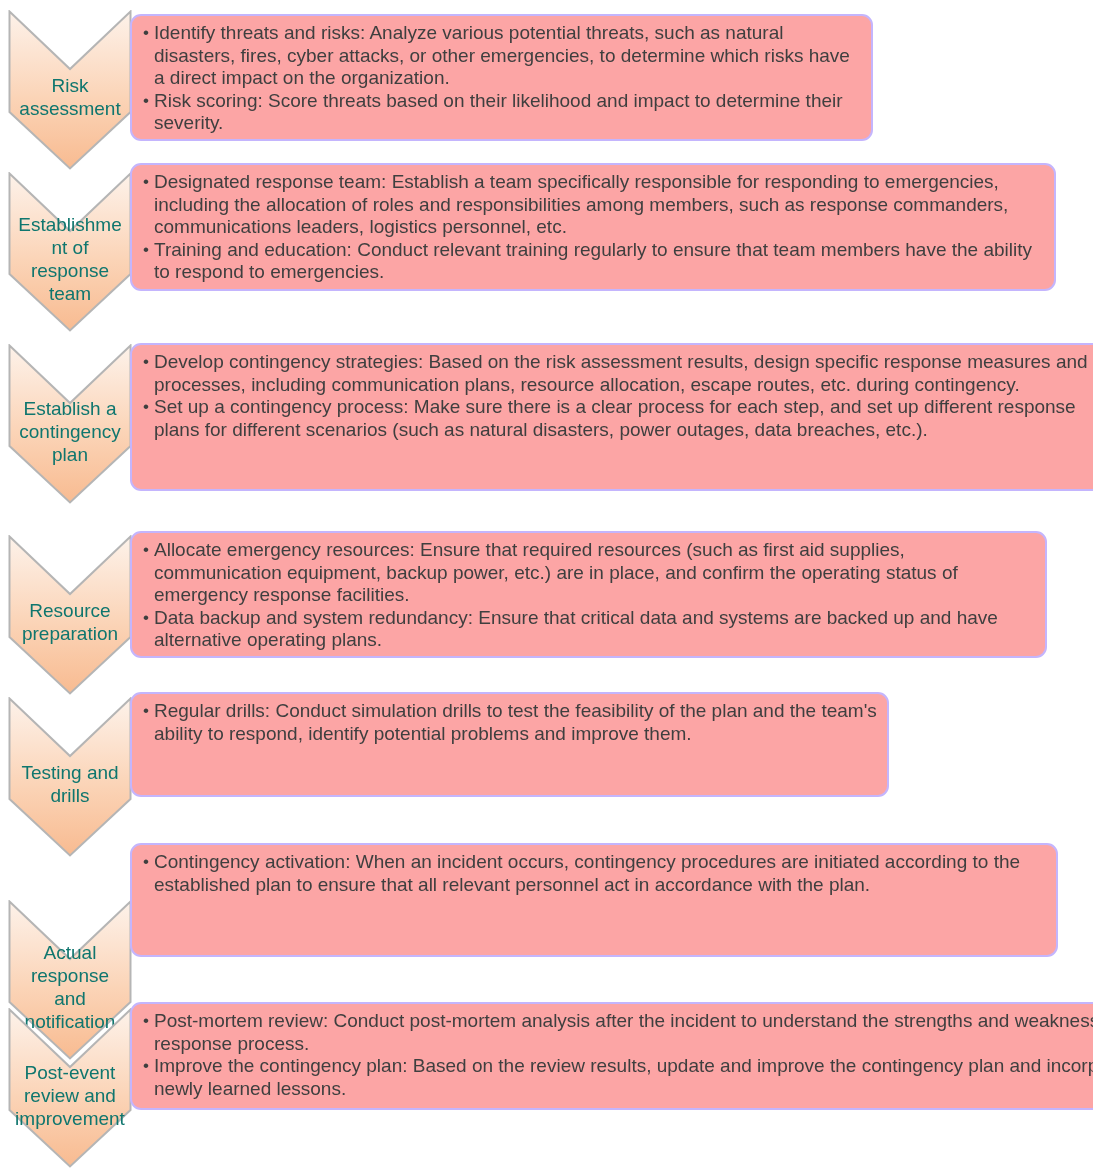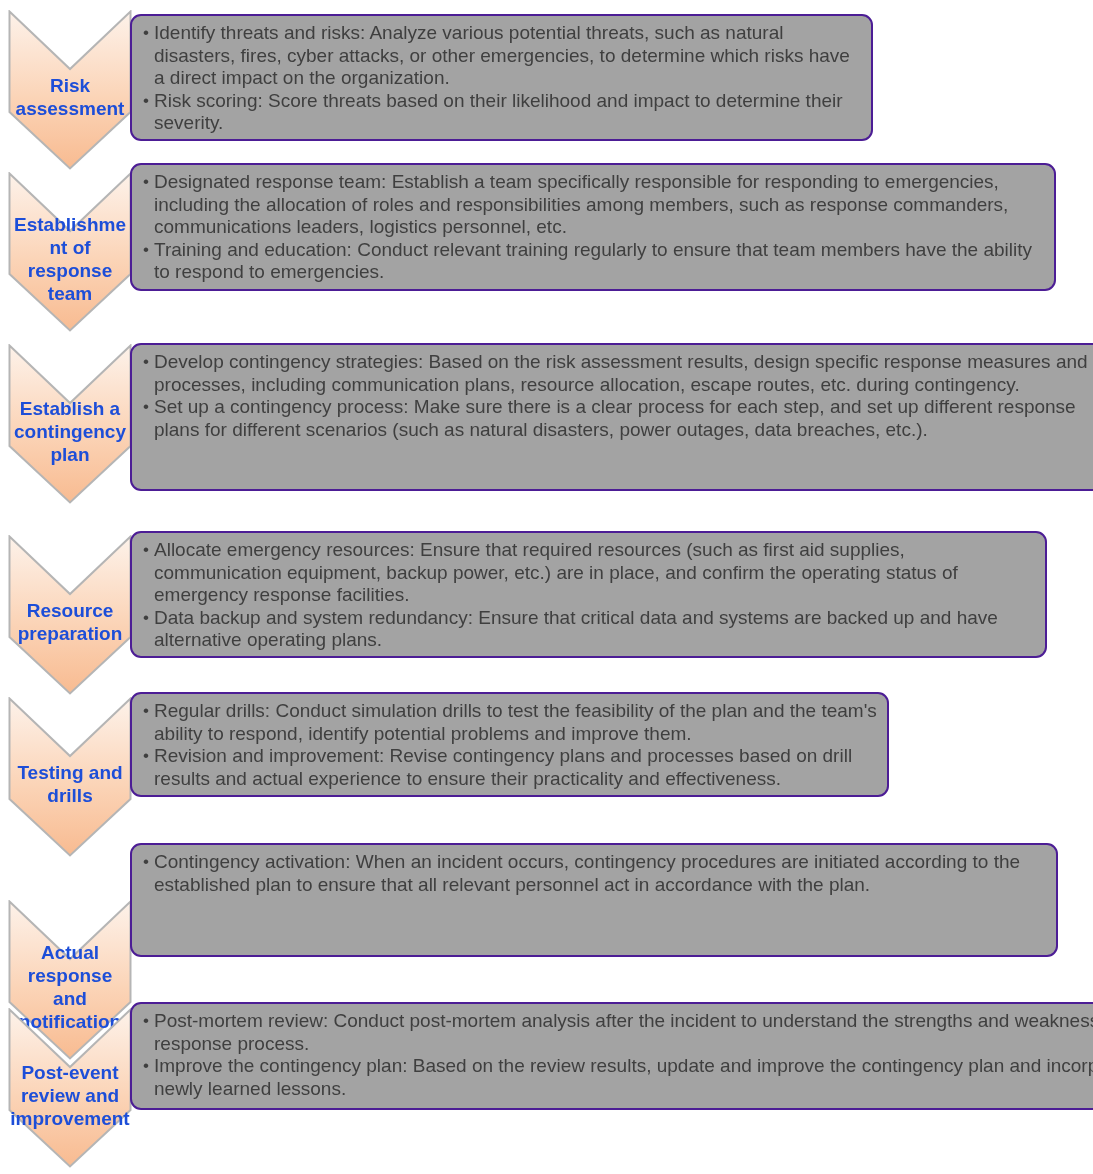--- a/index.html
+++ b/index.html
@@ -12,28 +12,27 @@
   }
   .step-chevron{
     position:absolute;left:8px;width:124px;height:160px;
   }
   .step-chevron svg{position:absolute;left:0;top:0;width:124px;height:160px;display:block;}
   .chev-label{
     position:absolute;left:-8px;right:-8px;top:0;bottom:0;
     display:flex;align-items:center;justify-content:center;
     padding-top:14px;box-sizing:border-box;
     text-align:center;
-    font-size:19px;line-height:23px;color:#1d4ed8;
+    font-size:19px;line-height:23px;color:#0f766e;
     white-space:pre-line;
-    font-weight:bold;
   }
   .step-box{
     position:absolute;left:130px;
-    background:#a3a3a3;
-    border:2px solid #4c1d95;
+    background:#fca5a5;
+    border:2px solid #c4b5fd;
     border-radius:11px;
     box-sizing:border-box;
     padding:6px 9px 4px 13px;
     color:#3f3f3f;
     font-size:19px;line-height:22.5px;
   }
   .bullet-list{margin:0;padding:0;list-style:none;}
   .bullet-list li{
     position:relative;
     padding-left:9px;
@@ -118,21 +117,20 @@
   <div class="step-chevron" style="top:697px">
     <svg viewBox="0 0 124 160" preserveAspectRatio="none">
       <polygon points="1.5,1.5 62,59 122.5,1.5 122.5,102 62,158.5 1.5,102" fill="url(#chevGrad)" stroke="#b5b5b5" stroke-width="2"></polygon>
     </svg>
     <div class="chev-label">Testing and
 drills</div>
   </div>
   <div class="step-box" style="top:692px;width:759px;min-height:105px">
     <ul class="bullet-list">
       <li>Regular drills: Conduct simulation drills to test the feasibility of the plan and the team's ability to respond, identify potential problems and improve them.</li>
-      <li>Revision and improvement: Revise contingency plans and processes based on drill results and actual experience to ensure their practicality and effectiveness.</li>
     </ul>
   </div>
 
   <div class="step-chevron" style="top:900px">
     <svg viewBox="0 0 124 160" preserveAspectRatio="none">
       <polygon points="1.5,1.5 62,59 122.5,1.5 122.5,102 62,158.5 1.5,102" fill="url(#chevGrad)" stroke="#b5b5b5" stroke-width="2"></polygon>
     </svg>
     <div class="chev-label">Actual
 response
 and

